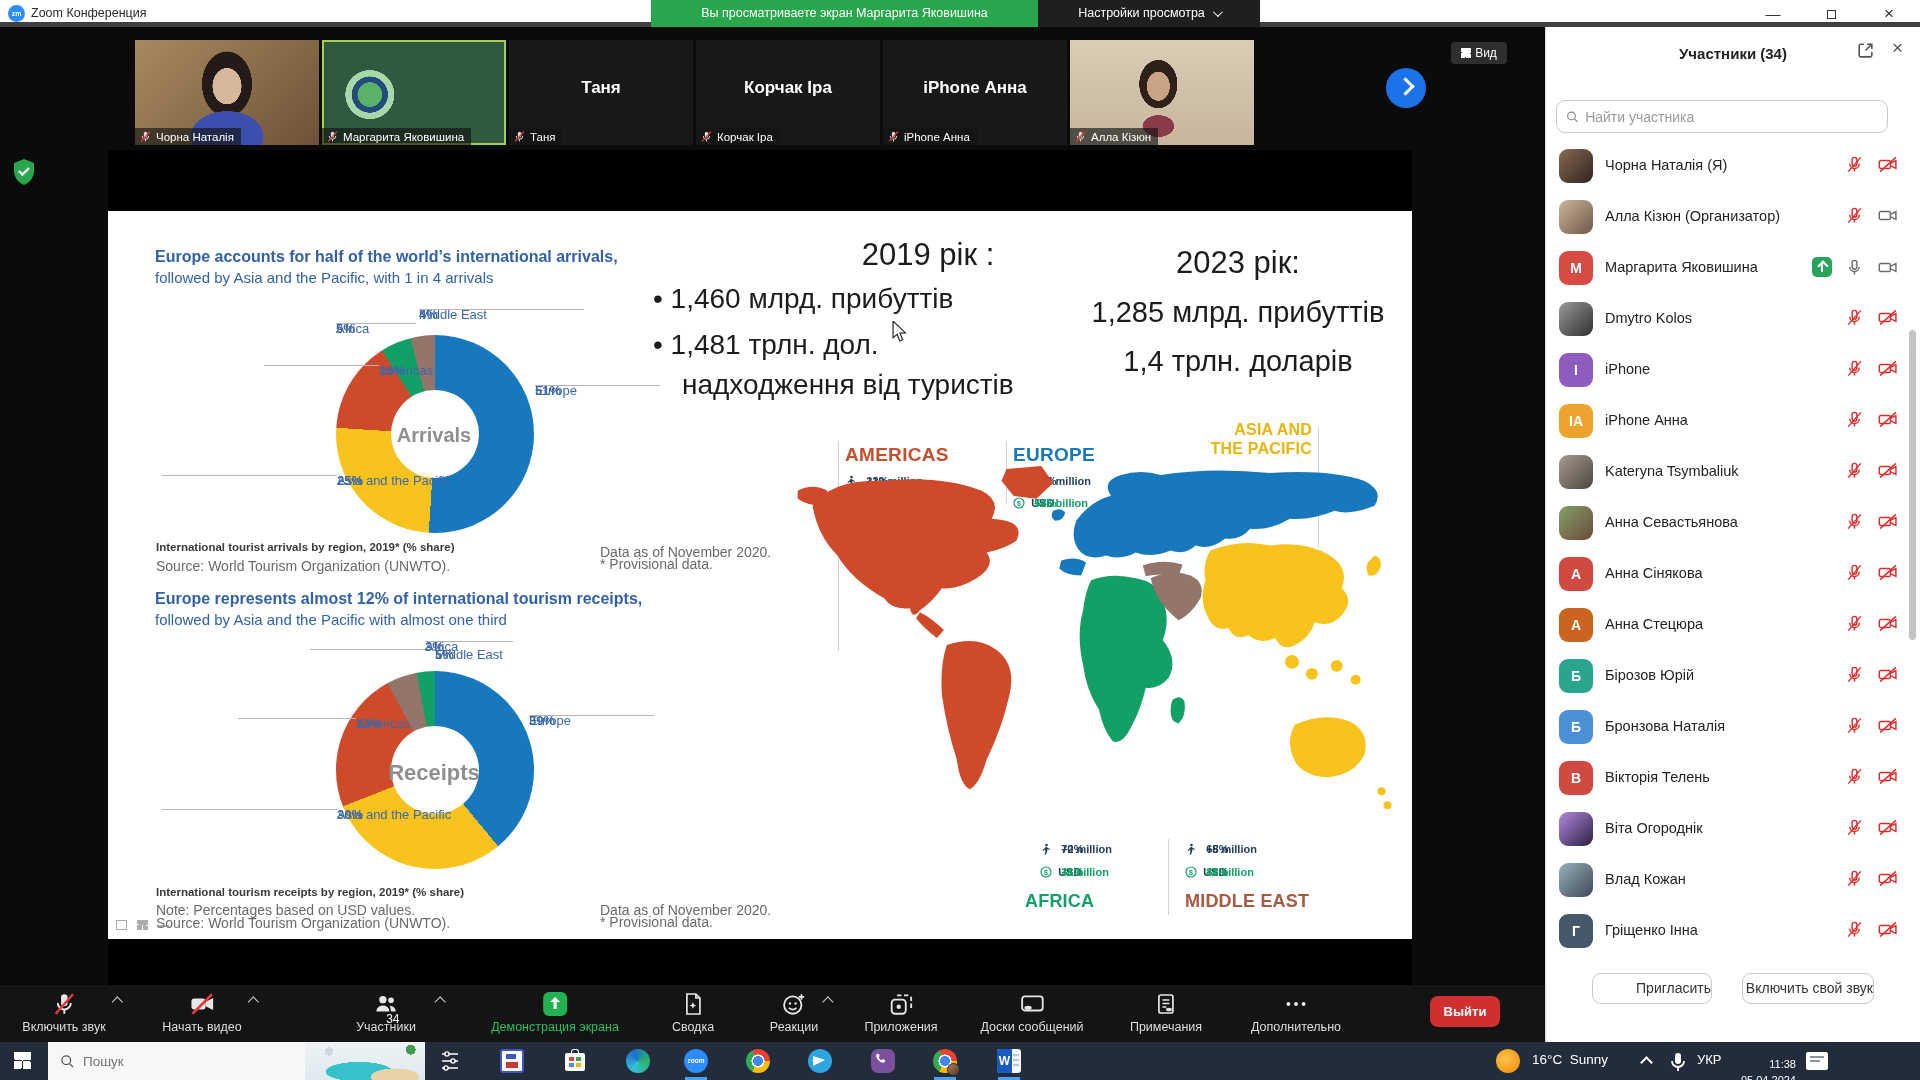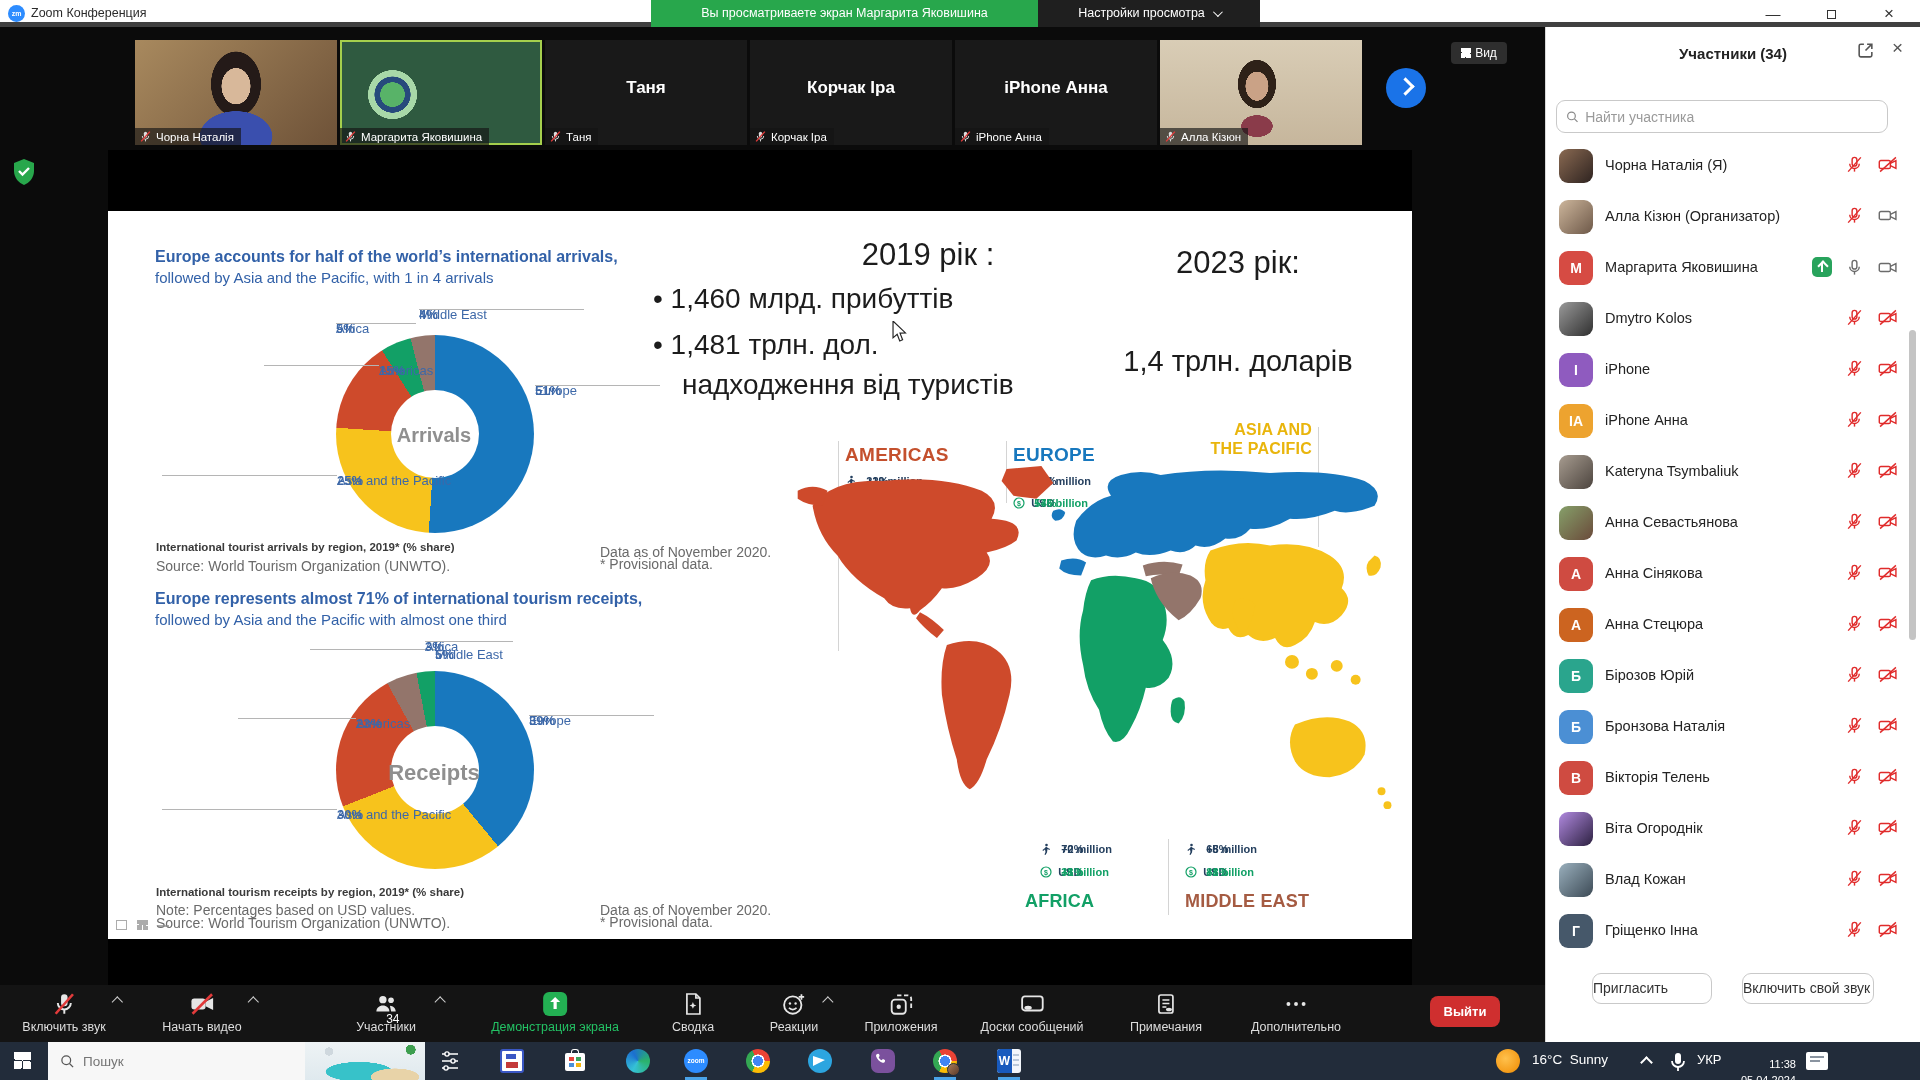--- a/index.html
+++ b/index.html
@@ -20,21 +20,21 @@
 
   
   .main-area { position:absolute; left:0; top:27px; width:1545px; height:958px; background:#0b0b0b; overflow:hidden; }
   .view-btn { position:absolute; left:1451px; top:15px; width:56px; height:22px; background:#2e2e2e; border-radius:4px; color:#fff; font-size:12px; line-height:22px; text-align:center; }
   .view-grid { display:inline-block; width:10px; height:10px; margin-right:4px; vertical-align:-1px;
     background:conic-gradient(#fff 0 25%, transparent 25% 27%, #fff 27% 50%, transparent 50% 52%, #fff 52% 75%, transparent 75% 77%, #fff 77%); }
   .shield { position:absolute; left:12px; top:131px; }
 
   
   .strip { position:absolute; left:135px; top:13px; display:flex; gap:3px; }
-  .tile { position:relative; width:202px; height:105px; background:#191919; overflow:hidden;padding-left:12px; }
+  .tile { position:relative; width:184px; height:105px; background:#191919; overflow:hidden;padding-left:12px; }
   .tile-bgfill { position:absolute; inset:0; }
   .tile-activeborder { position:absolute; inset:0; border:2px solid #a5cf4d; pointer-events:none; }
   .tile-center { position:absolute; left:0; right:0; top:38px; text-align:center; color:#fff; font-size:17px; font-weight:bold; }
   .tile-label { position:absolute; left:0; bottom:0; display:flex; align-items:center; gap:4px; background:rgba(20,20,20,.65); padding:2px 7px 2px 4px; color:#fff; font-size:11.5px; max-width:100%; white-space:nowrap; }
   .next-btn { position:absolute; left:1386px; top:41px; width:40px; height:40px; border-radius:50%; background:#1a73e8; }
   .next-btn::after { content:""; position:absolute; left:13px; top:12px; width:10px; height:10px; border-top:3px solid #fff; border-right:3px solid #fff; transform:rotate(45deg); }
 
   
   .share-black { position:absolute; left:108px; top:123px; width:1304px; height:838px; background:#000; }
   .slide { position:absolute; left:108px; top:184px; width:1304px; height:728px; background:#fff; overflow:hidden; }
@@ -76,21 +76,21 @@
   .search-box input::placeholder { color:#9a9a9a; }
   .plist { position:absolute; left:0; top:114px; width:375px; }
   .prow { position:relative; height:51px; }
   .pavatar { position:absolute; left:13px; top:8px; width:34px; height:34px; border-radius:9px; color:#fff; font-size:14px; font-weight:bold; display:flex; align-items:center; justify-content:center; }
   .pname { position:absolute; left:59px; top:16px; font-size:14.5px; color:#232323; white-space:nowrap; }
   .picons { position:absolute; right:22px; top:14px; display:flex; gap:13px; align-items:center; }
   .share-badge { width:20px; height:20px; border-radius:5px; background:#28a35c; position:relative; }
   .share-badge::after { content:""; position:absolute; left:7px; top:5px; width:6px; height:6px; border-left:2px solid #fff; border-top:2px solid #fff; transform:rotate(45deg); }
   .share-badge::before { content:""; position:absolute; left:9px; top:6px; width:2px; height:9px; background:#fff; }
   .scrollbar { position:absolute; left:363px; top:303px; width:7px; height:310px; background:#c4c4c4; border-radius:4px; }
-  .pbtn { position:absolute; top:946px; height:31px; border:1px solid #c9c9c9; border-radius:9px; background:#fff; font-size:14px; color:#333; text-align:left; line-height:29px; }
+  .pbtn { position:absolute; top:946px; height:31px; border:1px solid #c9c9c9; border-radius:9px; background:#fff; font-size:14px; color:#333; text-align:right; line-height:29px; }
 
   
   .taskbar { position:absolute; left:0; top:1042px; width:1920px; height:38px; background:#222c3a; z-index:50; }
   .win-logo { position:absolute; left:14px; top:10px; width:17px; height:17px;
     background:conic-gradient(#fff 0 25%, transparent 25% 27%, #fff 27% 50%, transparent 50% 52%, #fff 52% 75%, transparent 75% 77%, #fff 77%); }
   .tsearch { position:absolute; left:48px; top:0; width:377px; height:38px; background:#f7f7f7; display:flex; align-items:center; padding-left:12px; gap:8px; overflow:hidden; }
   .tsearch input { border:0; outline:0; background:transparent; font-size:13.5px; color:#555; width:200px; font-family:"Liberation Sans",sans-serif; }
   .beach { position:absolute; right:0; top:0; width:120px; height:38px;
     background: radial-gradient(ellipse 40px 14px at 75% 92%, #e8d3a8 0 60%, transparent 61%),
                 radial-gradient(ellipse 55px 16px at 45% 78%, #37c2c9 0 60%, transparent 61%),
@@ -248,21 +248,21 @@
       <div class="dlabel" style="left:54px; top:262px; width:175px; text-align:right">
           <span>Asia and the Pacific</span> 
           <b>25%</b>
         </div>
 
       <div class="cap-b" style="left:48px; top:330px">International tourist arrivals by region, 2019* (% share)</div>
       <div class="cap-s" style="left:48px; top:347px">Source: World Tourism Organization (UNWTO).</div>
       <div class="cap-s" style="left:492px; top:333px">Data as of November 2020.</div>
       <div class="cap-s" style="left:492px; top:345px; width:92px; text-align:right">* Provisional data.</div>
 
-      <div class="h-blue" style="left:47px; top:379px">Europe represents almost 71% of international tourism receipts,</div>
+      <div class="h-blue" style="left:47px; top:379px">Europe represents almost 12% of international tourism receipts,</div>
       <div class="h-blue2" style="left:47px; top:400px">followed by Asia and the Pacific with almost one third</div>
 
       <div class="donut" style="left: 228px; top: 460px; background: conic-gradient(rgb(24, 120, 190) 0deg, rgb(24, 120, 190) 140.4deg, rgb(247, 195, 28) 140.4deg, rgb(247, 195, 28) 248.4deg, rgb(206, 74, 43) 248.4deg, rgb(206, 74, 43) 331.2deg, rgb(147, 117, 107) 331.2deg, rgb(147, 117, 107) 349.2deg, rgb(18, 160, 102) 349.2deg, rgb(18, 160, 102) 360deg);"></div>
       <div class="donut-center" style="left:196px; top:549px; width:260px; text-align:center; font-size:22px">Receipts</div>
       <div class="dlabel" style="left:202px; top:436px; width:125px; text-align:right">
           <span>Middle East</span> 
           <b>5%</b>
         </div>
       <div class="dlabel" style="left:317px; top:428px; width:88px">
           <span>Africa</span> 
@@ -286,20 +286,21 @@
       <div class="cap-s" style="left:48px; top:704px">Source: World Tourism Organization (UNWTO).</div>
       <div class="cap-s" style="left:492px; top:691px">Data as of November 2020.</div>
       <div class="cap-s" style="left:492px; top:703px; width:92px; text-align:right">* Provisional data.</div>
 
       <div class="big-blk" style="left:655px; top:26px; width:330px; text-align:center">2019 рік :</div>
       <div class="mid-blk" style="left:545px; top:72px">•&nbsp; <span>1,460 млрд. прибуттів</span></div>
       <div class="mid-blk" style="left:545px; top:118px">•&nbsp; <span>1,481 трлн. дол.</span></div>
       <div class="mid-blk" style="left:574px; top:158px">надходження від туристів</div>
 
       <div class="big-blk" style="left:980px; top:34px; width:300px; text-align:center">2023 рік:</div>
+      <div class="mid-blk" style="left:960px; top:85px; width:340px; text-align:center; font-size:29px">1,285 млрд. прибуттів</div>
       <div class="mid-blk" style="left:960px; top:134px; width:340px; text-align:center; font-size:29px">1,4 трлн. доларів</div>
 
       <div class="gline" style="left:730px; top:230px; width:1px; height:210px"></div>
       <div class="gline" style="left:898px; top:230px; width:1px; height:62px"></div>
       <div class="gline" style="left:1210px; top:216px; width:1px; height:120px"></div>
       <div class="gline" style="left:1060px; top:628px; width:1px; height:76px"></div>
 
       <div class="reg-h" style="left:737px; top:233px; color:#C4502D">AMERICAS</div>
       <div class="stat" style="left:737px; top:264px"><svg width="12" height="12" viewBox="0 0 24 24" style="position:static; vertical-align:-2px">
             <circle cx="13" cy="4" r="2.6" fill="#243f5e"></circle>

